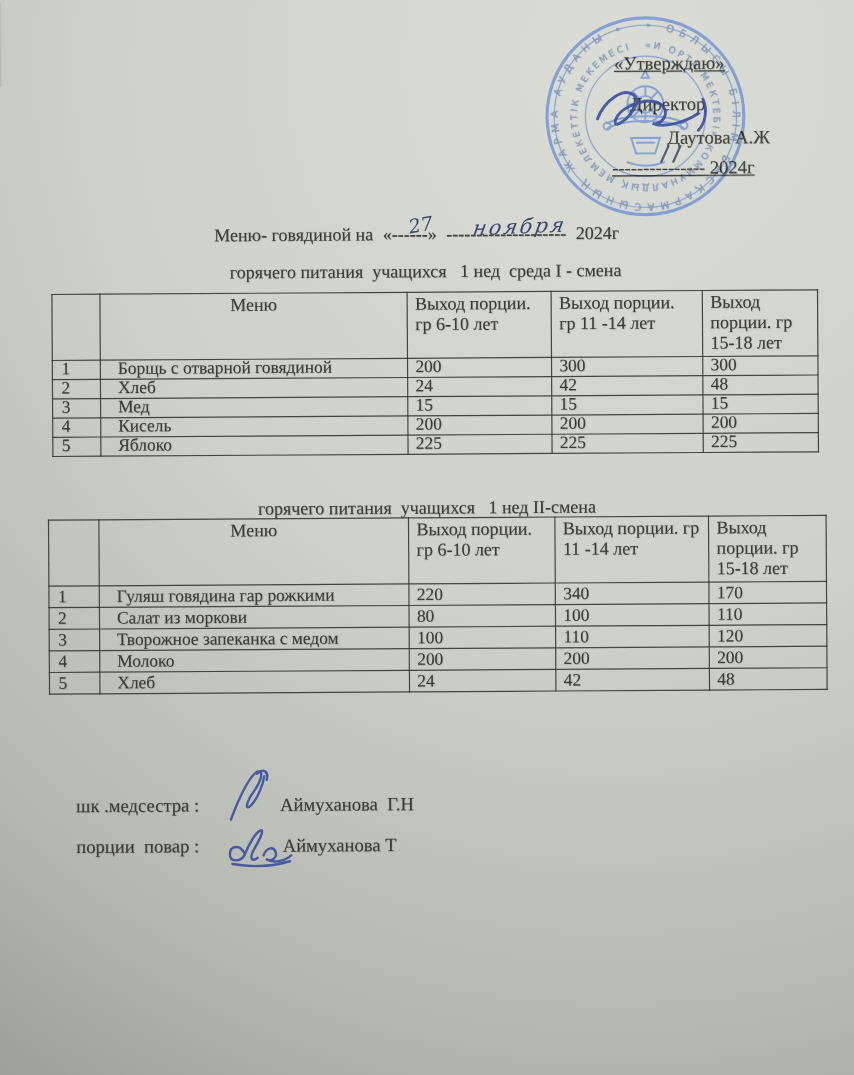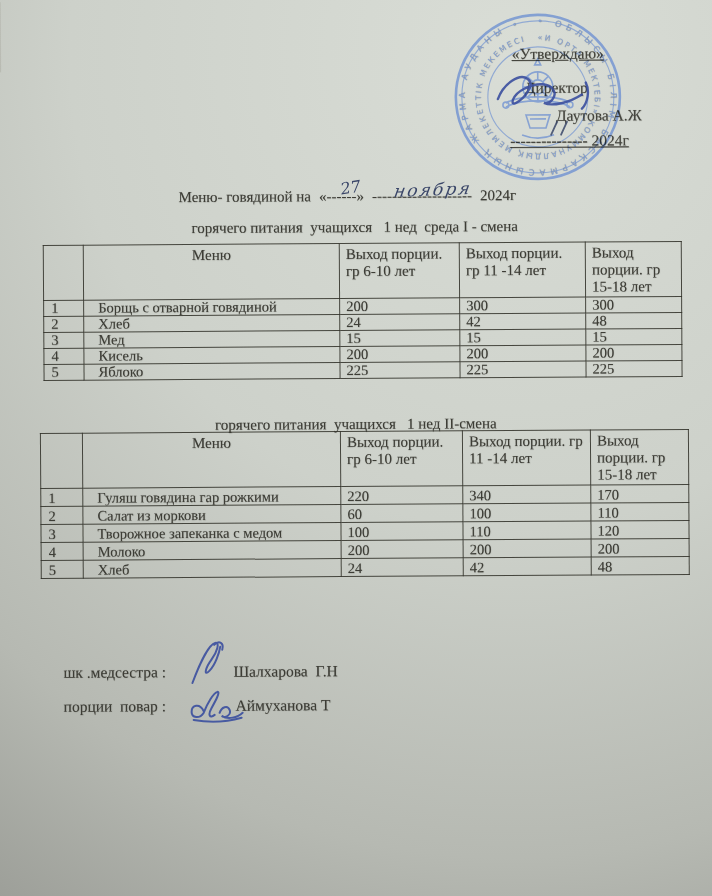--- a/index.html
+++ b/index.html
@@ -207,21 +207,21 @@
       <tr>
         <td class="c-num">1</td>
         <td class="c-menu">Гуляш говядина гар рожкими</td>
         <td>220</td>
         <td>340</td>
         <td>170</td>
       </tr>
       <tr>
         <td class="c-num">2</td>
         <td class="c-menu">Салат из моркови</td>
-        <td>60</td>
+        <td>80</td>
         <td>100</td>
         <td>110</td>
       </tr>
       <tr>
         <td class="c-num">3</td>
         <td class="c-menu">Творожное запеканка с медом</td>
         <td>100</td>
         <td>110</td>
         <td>120</td>
       </tr>
@@ -236,21 +236,21 @@
         <td class="c-num">5</td>
         <td class="c-menu">Хлеб</td>
         <td>24</td>
         <td>42</td>
         <td>48</td>
       </tr>
     </tbody>
       </table>
 
     <div class="sig-row sig1">
-      <span class="lbl pre">шк .медсестра :</span><span class="nm pre">Шалхарова  Г.Н</span>
+      <span class="lbl pre">шк .медсестра :</span><span class="nm pre">Аймуханова  Г.Н</span>
       <svg class="sig-svg sig-nurse" width="42" height="50" viewBox="0 0 42 50">
         <path d="M8,46 C14,30 24,8 31,6 C36,5 33,15 27,23 C21,31 19,40 25,34 C31,28 35,16 36,10 M30,8 C35,3 40,6 38,13"></path>
       </svg>
     </div>
     <div class="sig-row sig2">
       <span class="lbl pre">порции  повар :</span><span class="nm pre">Аймуханова Т</span>
       <svg class="sig-svg sig-cook" width="58" height="34" viewBox="0 0 58 34">
         <path d="M16,22 C12,14 4,16 4,23 C4,29 12,30 16,24 C20,14 26,4 30,3 C33,3 28,12 24,19 C20,26 22,30 27,26 M32,24 C34,18 40,16 42,21 C44,26 38,30 34,27 C40,31 50,29 55,24 M6,31 C22,34 40,33 54,29"></path>
       </svg>
     </div>

